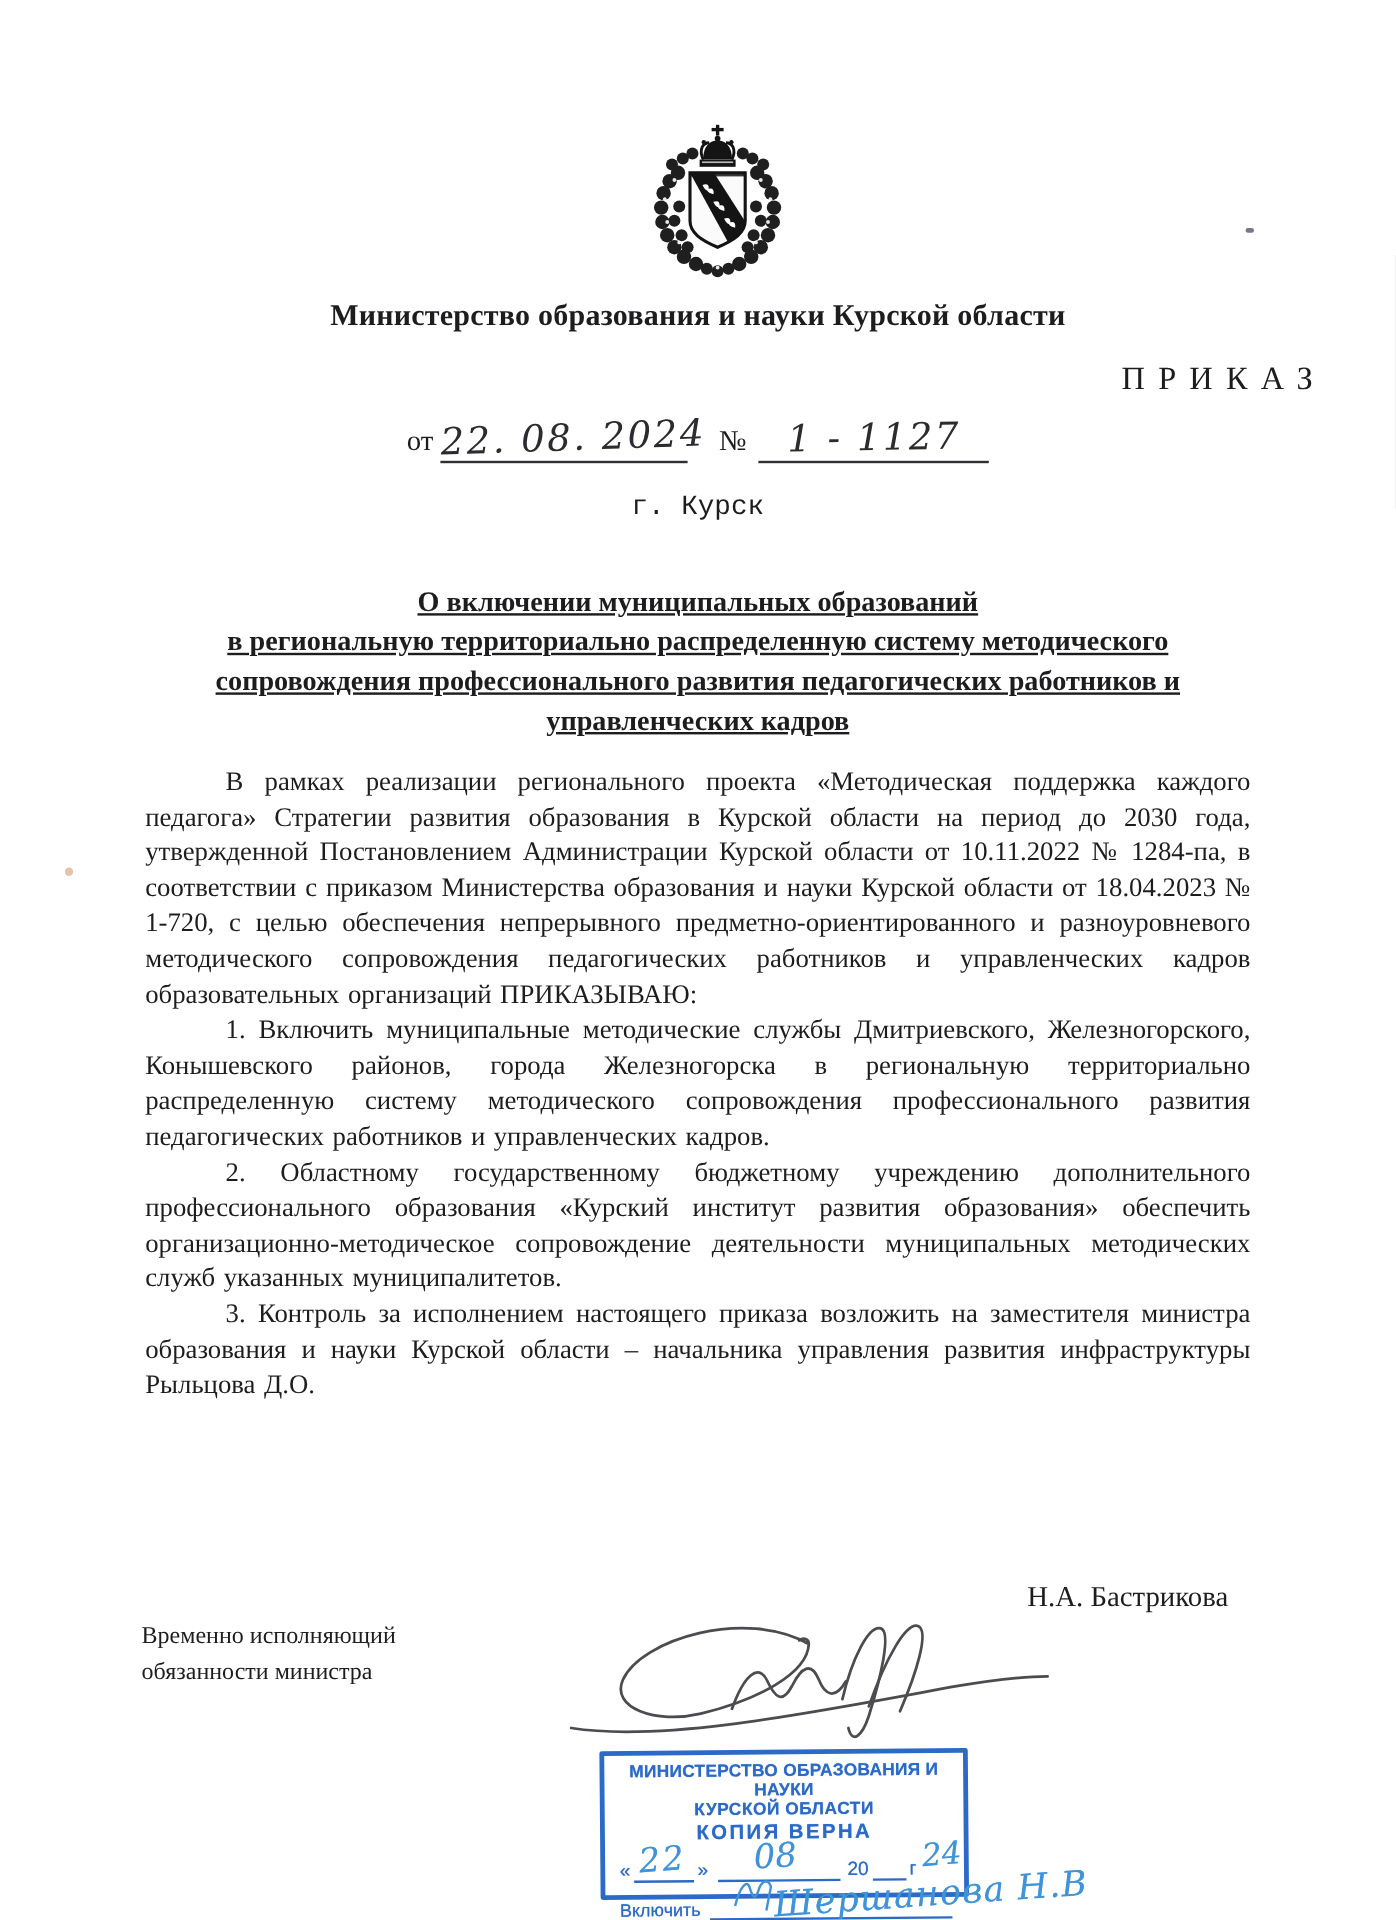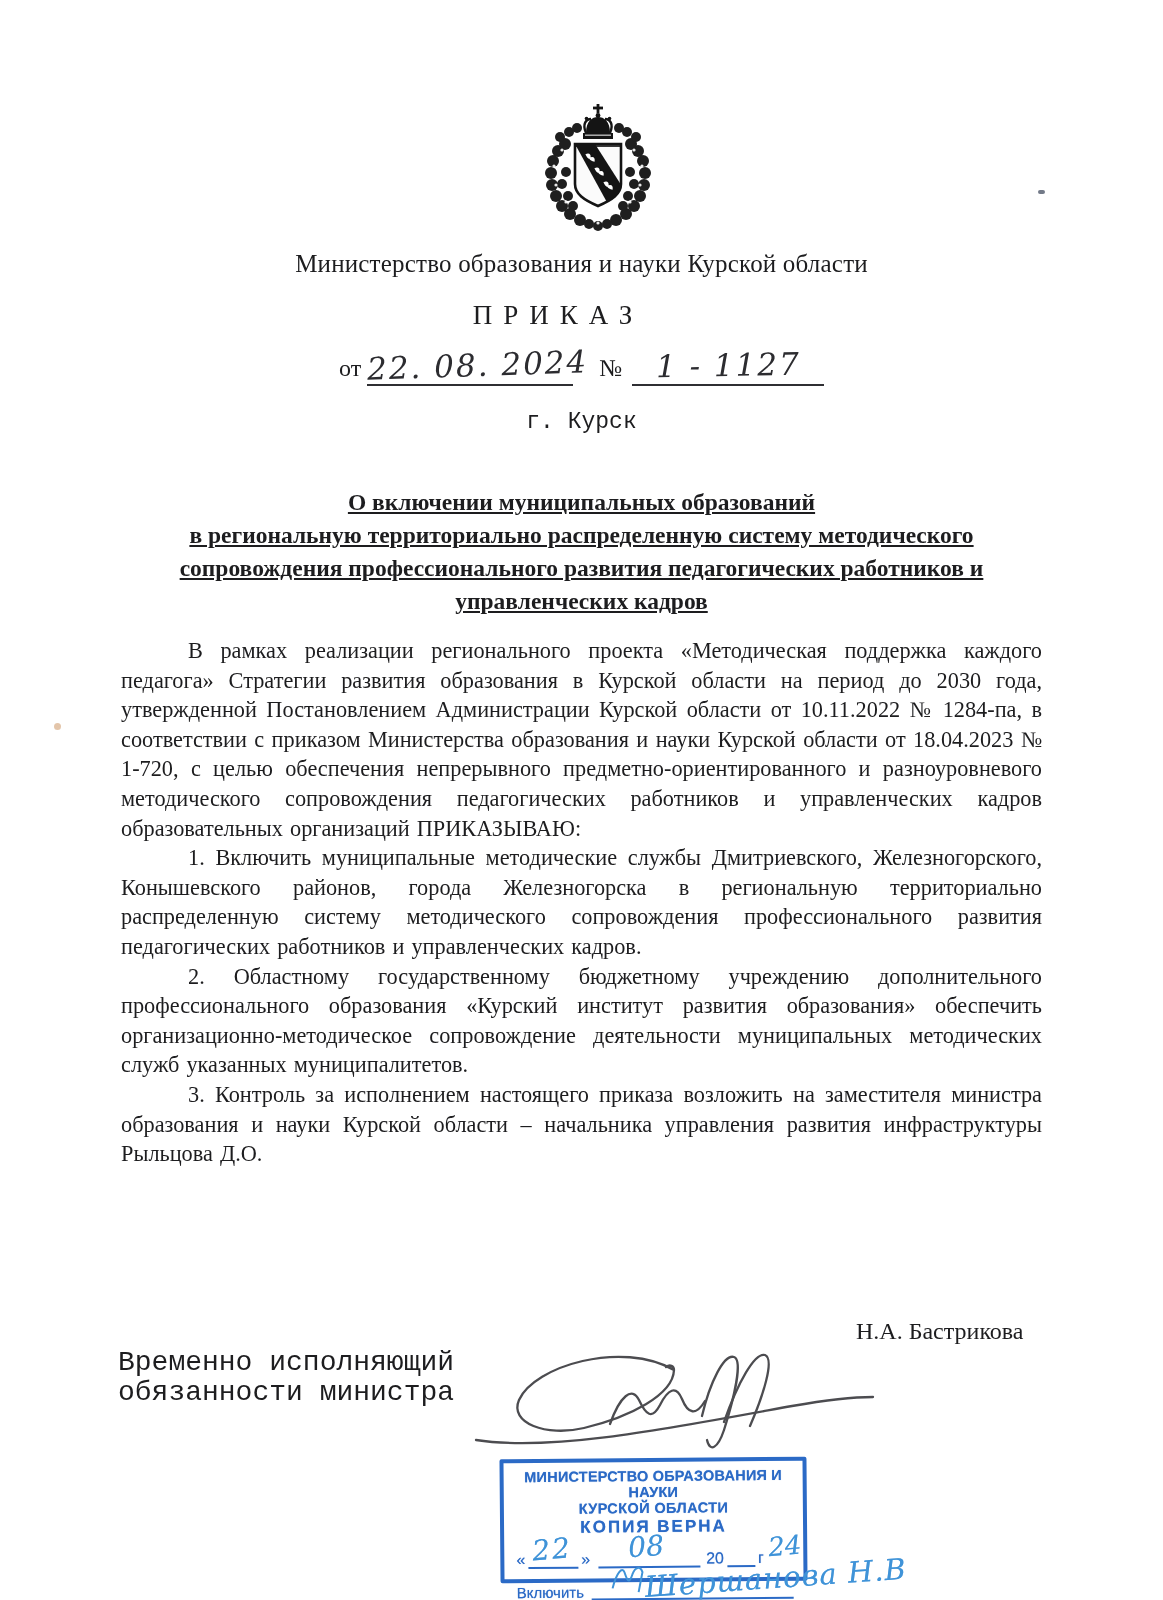--- a/index.html
+++ b/index.html
@@ -5,22 +5,22 @@
   html,body{margin:0;padding:0;background:#e9e9e9;}
   .page{
     position:relative;width:1163px;height:1600px;margin:0 auto;
     background:#ffffff;overflow:hidden;
     font-family:"Liberation Serif",serif;color:#1d1d1f;
   }
   .abs{position:absolute;}
   
   .emblem{left:542px;top:102px;width:112px;height:132px;}
   .ministry{left:0;top:250px;width:1163px;text-align:center;
-    font-weight:normal;font-size:25px;letter-spacing:.2px;}
-  .prikaz{left:0;top:300px;width:1105px;text-align:center;
+    font-weight:bold;font-size:25px;letter-spacing:.2px;}
+  .prikaz{left:0;top:300px;width:1105px;text-align:right;
     font-size:27px;letter-spacing:11px;padding-left:11px;box-sizing:border-box;}
   .dateline{left:0;top:342px;width:1163px;display:flex;justify-content:center;
     align-items:flex-end;font-size:24px;}
   .dl-label{padding:0 6px 4px 0;text-align:center;}
   .dl-num-label{padding:0 10px 4px 26px;}
   .hw-field{display:inline-block;border-bottom:2px solid #2f2f33;text-align:center;
     height:42px;line-height:46px;}
   .hw-date{width:206px;}
   .hw-num{width:192px;}
   .handwriting{font-family:"DejaVu Serif",serif;font-style:italic;
@@ -28,21 +28,21 @@
     letter-spacing:2px;white-space:nowrap;}
   .city{left:0;top:409px;width:1163px;text-align:center;font-size:23px;font-family:Liberation Mono, monospace;}
   
   .subject{left:0;top:486px;width:1163px;text-align:center;
     font-weight:bold;font-size:23.5px;line-height:33px;text-decoration:underline;}
   
   .bodytext{left:121px;top:636px;width:921px;}
   .bodytext p{margin:0;font-size:22.3px;line-height:29.6px;
     text-align:justify;text-indent:67px;word-spacing:1.5px;}
   
-  .sig-position{left:118px;top:1348px;font-size:28px;line-height:30px;font-family:Liberation Mono, monospace;}
+  .sig-position{left:118px;top:1348px;font-size:20px;line-height:30px;}
   .sig-name{left:856px;top:1318px;font-size:24px;}
   .sig-svg{left:462px;top:1336px;}
   
   .stamp{left:500px;top:1458px;width:307px;height:124px;
     border:4px solid #2b6ac6;border-radius:2px;transform:rotate(-.5deg);
     font-family:"Liberation Sans",sans-serif;color:#2b6ac6;
     text-shadow:0 0 .7px rgba(43,106,198,.75);box-sizing:border-box;}
   .stamp-org1{margin-top:6px;text-align:center;font-weight:bold;font-size:14.5px;letter-spacing:.2px;}
   .stamp-org2{text-align:center;font-weight:bold;font-size:14.5px;letter-spacing:.4px;}
   .stamp-copy{text-align:center;font-weight:bold;font-size:17px;letter-spacing:2px;margin-top:1px;}

